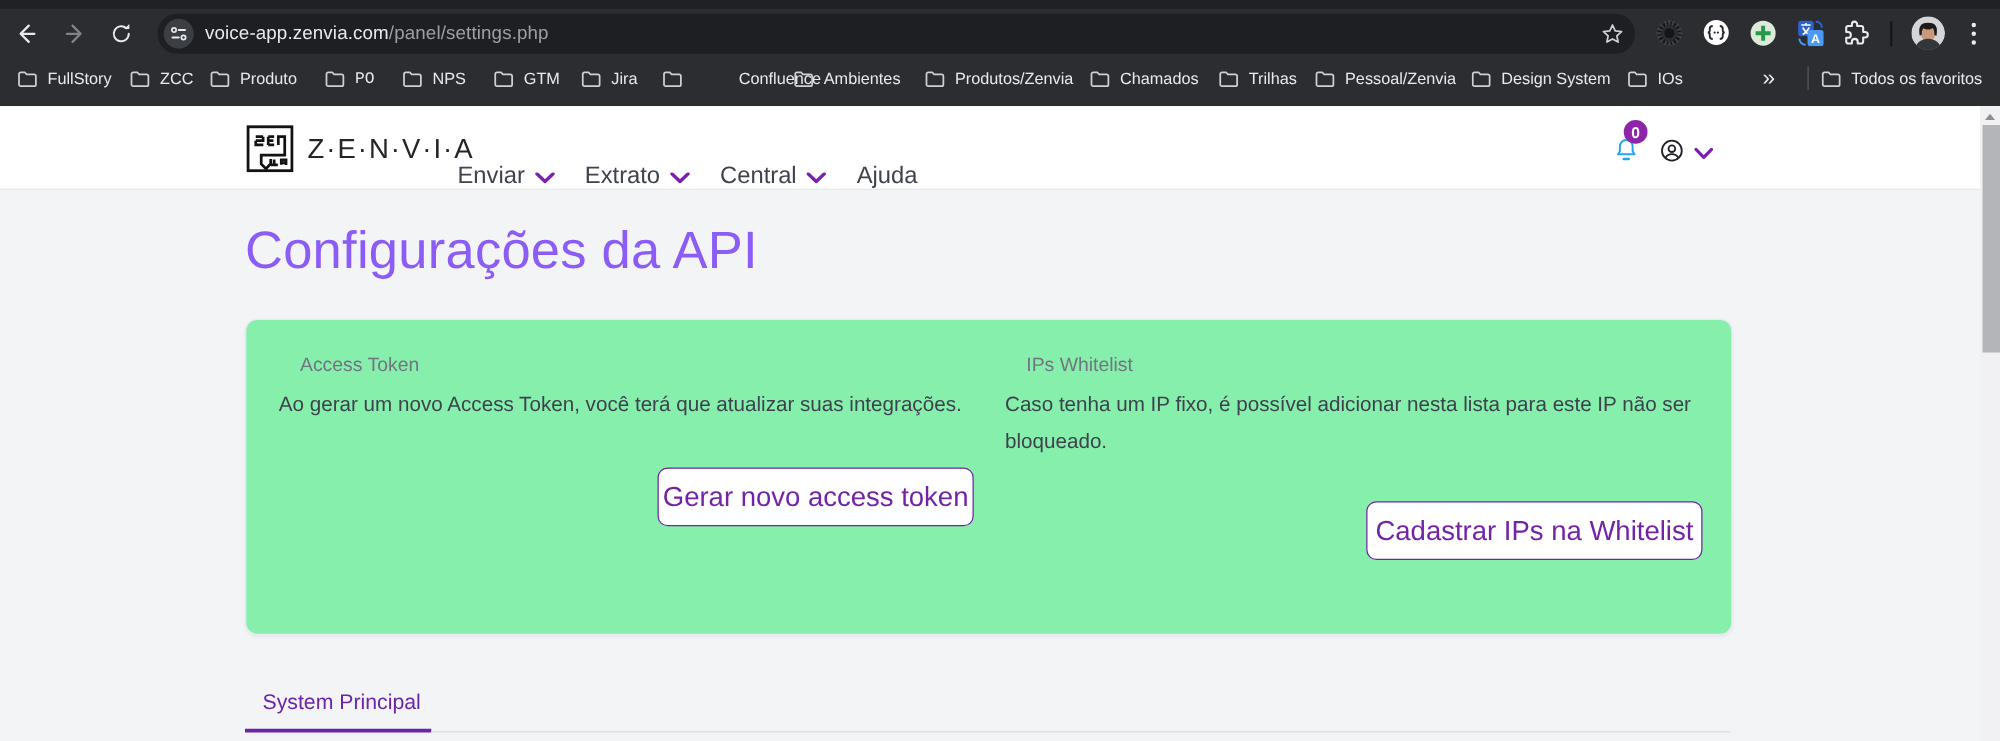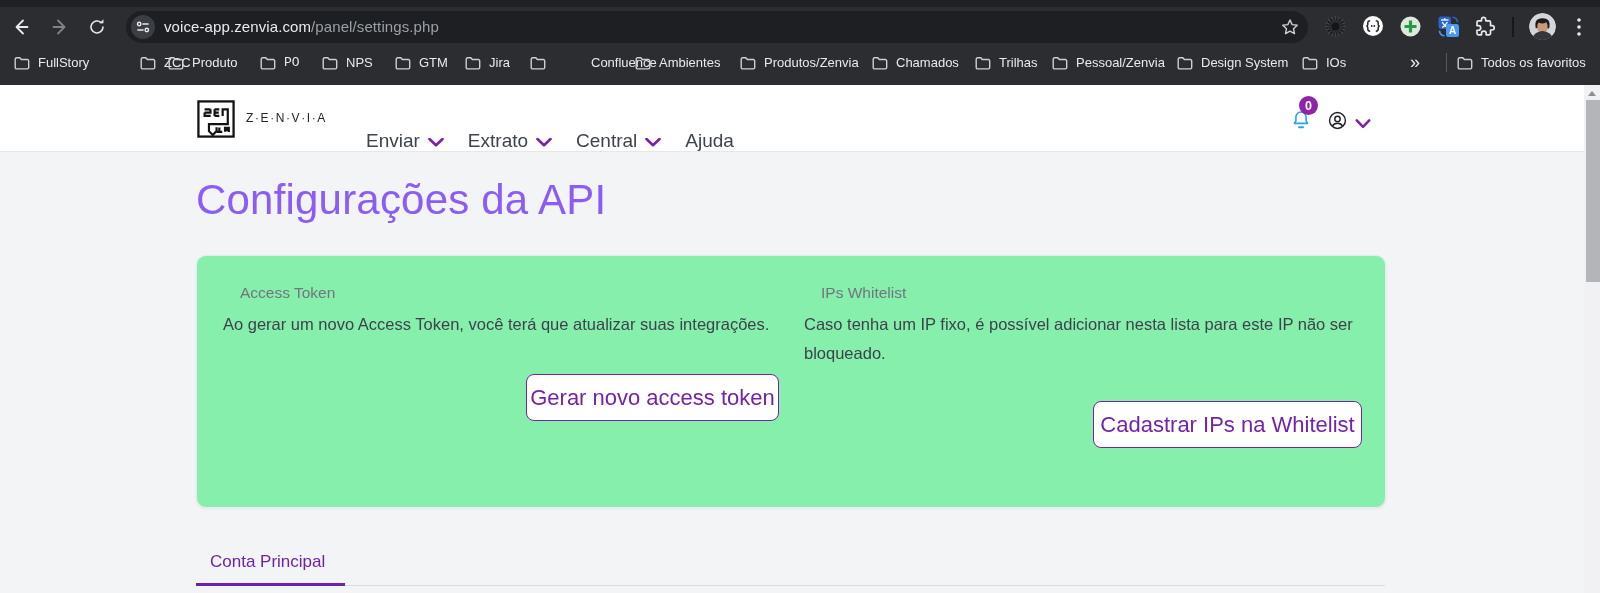--- a/index.html
+++ b/index.html
@@ -25,21 +25,21 @@
   
   .bookmarks { position:absolute; left:0; top:44px; width:1396px; height:37px; }
   .bm-item { position:absolute; top:8px; display:flex; align-items:center; height:21px; cursor:pointer; }
   .bm-item .lbl { color:#e8eaed; font-size:13px; margin-left:8px; white-space:nowrap; }
   .bm-chevrons { position:absolute; left:1410px; top:8px; height:21px; line-height:21px; color:#e8eaed; font-size:18px; letter-spacing:-2px; }
   .bm-sep { position:absolute; left:1446px; top:9px; width:1px; height:19px; background:#56585c; }
 
   
   .page { position:absolute; left:0; top:85px; width:1600px; height:508px; background:#f3f4f6; }
   .appheader { position:absolute; left:0; top:0; width:1600px; height:67px; background:#ffffff; border-bottom:1px solid #e7e7ea; }
-  .brandmark { position:absolute; left:246px; top:0; height:67px; line-height:67px; font-size:12px; letter-spacing:1.6px; color:#242429; white-space:nowrap; }
+  .brandmark { position:absolute; left:246px; top:0; height:67px; line-height:67px; font-size:22px; letter-spacing:1.6px; color:#242429; white-space:nowrap; }
   .mainnav { position:absolute; left:366px; top:0; height:67px; display:flex; align-items:flex-end; }
   .nav-item { display:flex; align-items:center; margin-right:24px; cursor:pointer; }
   .nav-item .nlbl { font-size:19px; color:#3f434b; }
   .nav-item svg { margin-left:8px; margin-top:3px; }
   .hdr-right { position:absolute; left:1288px; top:0; height:67px; }
 
   
   .page-title { position:absolute; left:196px; top:91px; font-size:42px; font-weight:300; color:#8b5cf6; letter-spacing:0.2px;text-align:right; }
   .card { position:absolute; left:196px; top:170px; width:1190px; height:253px; background:#86efac; border:1px solid #e9eaee; border-radius:10px; box-shadow:0 1px 3px rgba(40,40,60,0.06); }
   .col { position:absolute; top:28px; }
@@ -182,21 +182,21 @@
     </svg>
   </button>
 
   <div class="bookmarks">
     <div class="bm-item" style="left:14px;">
       <svg class="bm-folder" width="16" height="14" viewBox="0 0 16 14">
           <path d="M1.2 3.2 a1.4 1.4 0 0 1 1.4 -1.4 h3.2 l1.5 1.7 h6 a1.4 1.4 0 0 1 1.4 1.4 v6.6 a1.4 1.4 0 0 1 -1.4 1.4 H2.6 a1.4 1.4 0 0 1 -1.4 -1.4 z" fill="none" stroke="#cdd0d4" stroke-width="1.4"></path>
         </svg>
       <span class="lbl">FullStory</span>
     </div>
-    <div class="bm-item" style="left:104px;margin-left:36px;">
+    <div class="bm-item" style="left:104px;">
       <svg class="bm-folder" width="16" height="14" viewBox="0 0 16 14">
           <path d="M1.2 3.2 a1.4 1.4 0 0 1 1.4 -1.4 h3.2 l1.5 1.7 h6 a1.4 1.4 0 0 1 1.4 1.4 v6.6 a1.4 1.4 0 0 1 -1.4 1.4 H2.6 a1.4 1.4 0 0 1 -1.4 -1.4 z" fill="none" stroke="#cdd0d4" stroke-width="1.4"></path>
         </svg>
       <span class="lbl">ZCC</span>
     </div>
     <div class="bm-item" style="left:168px;">
       <svg class="bm-folder" width="16" height="14" viewBox="0 0 16 14">
           <path d="M1.2 3.2 a1.4 1.4 0 0 1 1.4 -1.4 h3.2 l1.5 1.7 h6 a1.4 1.4 0 0 1 1.4 1.4 v6.6 a1.4 1.4 0 0 1 -1.4 1.4 H2.6 a1.4 1.4 0 0 1 -1.4 -1.4 z" fill="none" stroke="#cdd0d4" stroke-width="1.4"></path>
         </svg>
       <span class="lbl">Produto</span>
@@ -355,21 +355,21 @@
       <div class="field-text">Ao gerar um novo Access Token, você terá que atualizar suas integrações.</div>
     </div>
     <div class="col col-right">
       <div class="field-label">IPs Whitelist</div>
       <div class="field-text">Caso tenha um IP fixo, é possível adicionar nesta lista para este IP não ser bloqueado.</div>
     </div>
     <button class="btn btn-token">Gerar novo access token</button>
     <button class="btn btn-whitelist">Cadastrar IPs na Whitelist</button>
   </div>
 
-  <div class="tab-label">Conta Principal</div>
+  <div class="tab-label">System Principal</div>
   <div class="tab-underline"></div>
   <div class="tab-divider"></div>
 
   <div class="scrollbar">
     <div class="sb-arrow"></div>
     <div class="sb-thumb"></div>
   </div>
 </div>
 
 </body></html>

